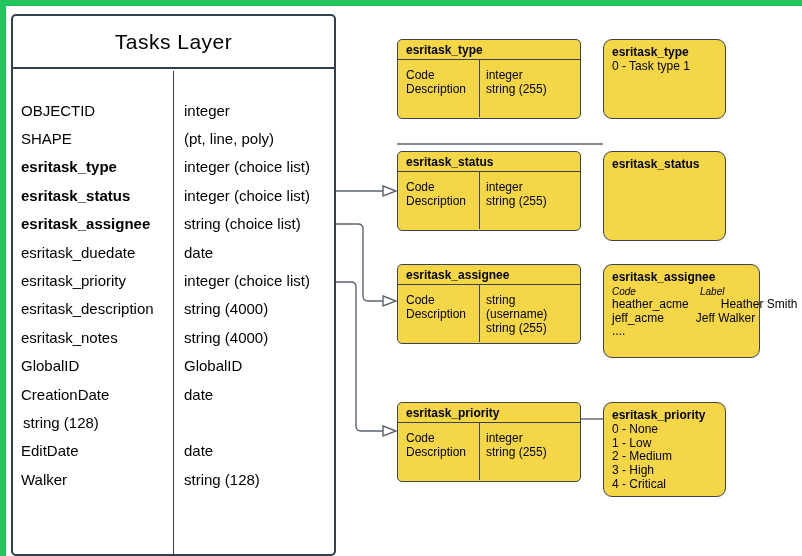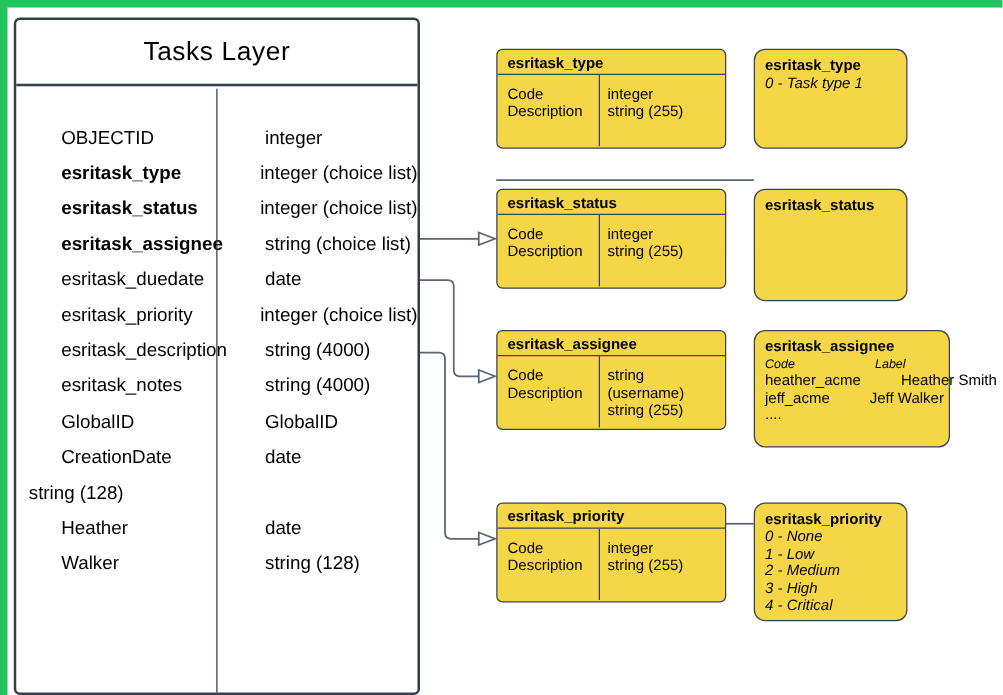--- a/index.html
+++ b/index.html
@@ -12,21 +12,21 @@
   .tasks-table { position:absolute; left:5px; top:8px; width:325px; height:542px;
                  box-sizing:border-box; border:2px solid #32404c; border-radius:5px; background:#fff; }
   .tasks-title { height:53px; box-sizing:border-box; border-bottom:2px solid #32404c;
                  display:flex; align-items:center; justify-content:center;
                  font-size:21px; letter-spacing:.5px; }
   .tasks-body { position:absolute; top:55px; left:0; right:0; bottom:0; }
   .col-divider { position:absolute; left:160px; top:0; bottom:0; width:0;
                  border-left:1.5px solid #32404c; }
   .trows { padding-top:25px; }
   .trow { display:flex; height:28.4px; align-items:center; font-size:15px; }
-  .fname { width:161px; padding-left:8px; box-sizing:border-box; white-space:nowrap;margin-left:28px; }
+  .fname { width:161px; padding-left:8px; box-sizing:border-box; white-space:nowrap; }
   .fname.b { font-weight:bold; }
   .ftype { padding-left:10px; white-space:nowrap; }
 
   
   .dbox { position:absolute; left:391px; width:184px; height:80px; box-sizing:border-box;
           background:#f5d647; border:1.5px solid #3a4450; border-radius:5px; font-size:12px; }
   .dbox-header { height:20px; box-sizing:border-box; border-bottom:1.5px solid #3a4450;
                  font-weight:bold; padding:3px 0 0 8px; }
   .dbox-body { display:flex; height:57px; }
   .dbox-left { width:81px; box-sizing:border-box; padding:8px 0 0 8px; line-height:14px; }
@@ -38,21 +38,21 @@
 
   
   .vbox { position:absolute; left:597px; width:123px; box-sizing:border-box;
           background:#f5d647; border:1.5px solid #3a4450; border-radius:9px;
           padding:6px 4px 0 8px; font-size:12px; line-height:13.8px; }
   .vbox-header { font-weight:bold; white-space:nowrap; }
   #vbox-type    { top:33px;  height:80px; }
   #vbox-status  { top:145px; height:90px; }
   #vbox-assignee{ top:258px; height:94px; width:157px; }
   #vbox-priority{ top:396px; height:95px; }
-  .vitem { white-space:nowrap;font-style:italic; }
+  .vitem { white-space:nowrap; }
   .acols { display:flex; font-style:italic; font-size:10px; line-height:13px; }
   .acols span:first-child { width:88px; }
   .apair { display:flex; white-space:nowrap;gap:32px; }
   .apair span:first-child { width:88px; }
 
   
   .connectors { position:absolute; left:0; top:0; width:800px; height:554px; pointer-events:none; }
 </style>
 </head>
 <body>
@@ -77,20 +77,24 @@
   <div class="tasks-table">
     <div class="tasks-title">Tasks Layer</div>
     <div class="tasks-body">
       <div class="col-divider"></div>
       <div class="trows">
           <div class="trow">
             <span class="fname">OBJECTID</span>
             <span class="ftype">integer</span>
           </div>
           <div class="trow">
+            <span class="fname">SHAPE</span>
+            <span class="ftype">(pt, line, poly)</span>
+          </div>
+          <div class="trow">
             <span class="fname b">esritask_type</span>
             <span class="ftype">integer (choice list)</span>
           </div>
           <div class="trow">
             <span class="fname b">esritask_status</span>
             <span class="ftype">integer (choice list)</span>
           </div>
           <div class="trow">
             <span class="fname b">esritask_assignee</span>
             <span class="ftype">string (choice list)</span>
@@ -116,21 +120,21 @@
             <span class="ftype">GlobalID</span>
           </div>
           <div class="trow">
             <span class="fname">CreationDate</span>
             <span class="ftype">date</span>
           </div>
           <div class="trow">
             <span class="ftype">string (128)</span>
           </div>
           <div class="trow">
-            <span class="fname">Heather</span>
+            <span class="fname">EditDate</span>
             <span class="ftype">date</span>
           </div>
           <div class="trow">
             <span class="fname">Walker</span>
             <span class="ftype">string (128)</span>
           </div>
         </div>
     </div>
   </div>
 

